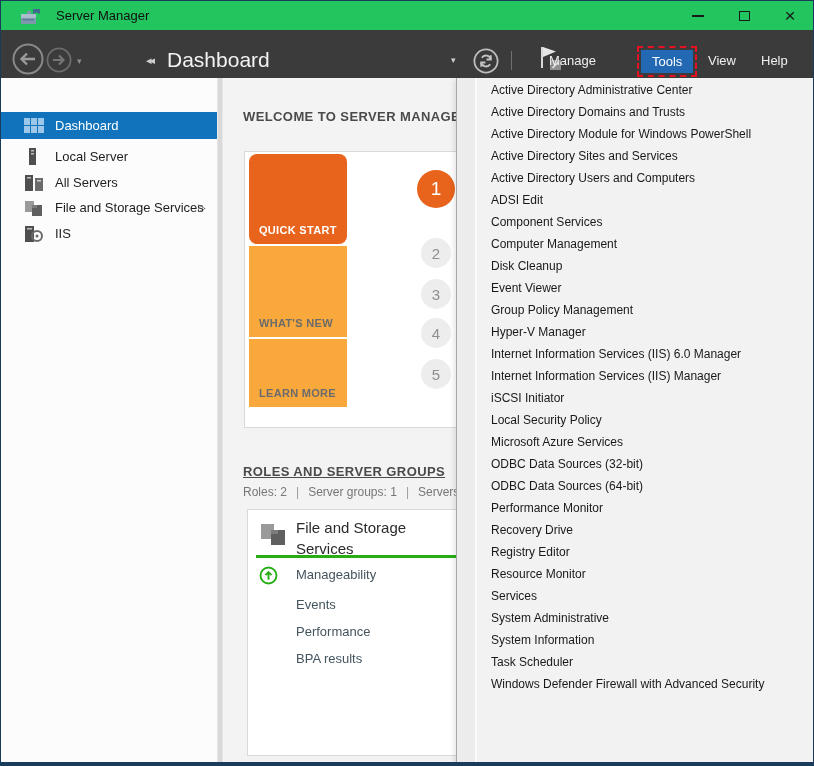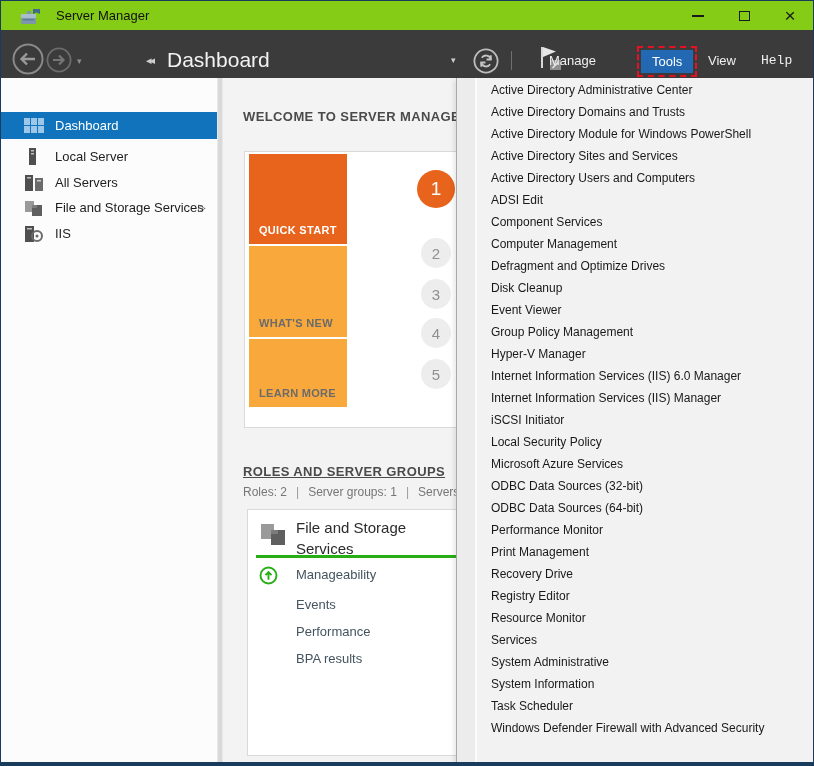--- a/index.html
+++ b/index.html
@@ -3,21 +3,21 @@
 <meta charset="utf-8">
 <style>
   * { margin:0; padding:0; box-sizing:border-box; }
   html,body { width:814px; height:766px; overflow:hidden; background:#fff;
     font-family:"Liberation Sans","DejaVu Sans",sans-serif; }
   .window { position:relative; width:814px; height:766px;
     border:1px solid var(--window-border,#1a3c5c); border-bottom-width:4px;
     background:#fff; overflow:hidden; }
 
   
-  .titlebar { position:absolute; left:0; top:0; right:0; height:29px; background:#84cc16; }
+  .titlebar { position:absolute; left:0; top:0; right:0; height:29px; background:#22c55e; }
   .app-icon { position:absolute; left:19px; top:7px; width:21px; height:17px; }
   .app-title { position:absolute; left:55px; top:7px; font-size:13px; color:#111; }
   .win-controls { position:absolute; right:0; top:0; height:29px; display:flex; }
   .win-btn { width:46px; height:29px; display:flex; align-items:center; justify-content:center; color:#1a1a1a; }
   .min-glyph { width:12px; height:0; border-top:2px solid #1a1a1a; }
   .max-glyph { width:11px; height:10px; border:1.4px solid #1a1a1a; }
   .close-glyph { font-size:19px; line-height:19px; font-weight:400; }
 
   
   .navbar { position:absolute; left:0; top:29px; right:0; height:48px; background:var(--navbar-bg,#3b3b3b); }
@@ -29,21 +29,21 @@
   .caret-addr { left:450px; top:25px; color:#cfcfcf; }
   .collapse { position:absolute; left:145px; top:24px; font-size:11px; color:#cfcfcf; letter-spacing:-2px; }
   .page-title { position:absolute; left:166px; top:18px; font-size:21px; color:#f2f2f2; font-weight:400; }
   .refresh-btn { position:absolute; left:472px; top:18px; width:26px; height:26px; }
   .nav-sep { position:absolute; left:510px; top:21px; width:1px; height:19px; background:#707070; }
   .flag-btn { position:absolute; left:536px; top:14px; width:26px; height:30px; }
   .nav-menu { position:absolute; top:0; height:48px; font-size:13px; color:#f0f0f0; }
   .nav-menu-label { position:absolute; top:23px; }
   .menu-manage { left:548px; }
   .menu-view { left:707px; }
-  .menu-help { left:760px;font-family:Liberation Mono, monospace; }
+  .menu-help { left:760px; }
   .tools-annotation { position:absolute; left:636px; top:16px; border:2px dashed var(--highlight-red,#e81123); padding:2px; }
   .tools-btn { background:var(--tools-highlight,#2268b2); color:#fff; font-size:13px; padding:4px 11px; display:block; }
 
   
   .content { position:absolute; left:0; top:77px; right:0; bottom:0; background:#f3f3f3; }
   .sidebar { position:absolute; left:0; top:0; width:216px; bottom:0; background:#fcfcfc; }
   .v-divider { position:absolute; left:216px; top:0; width:6px; bottom:0; background:#d9d9d9; border-left:1px solid #e8e8e8; border-right:1px solid #e8e8e8; }
   .main { position:absolute; left:222px; top:0; right:0; bottom:0; }
 
   .side-item { position:absolute; left:0; width:216px; height:25px; display:flex; align-items:center; color:#1e1e1e; font-size:13px; cursor:default; }
@@ -51,21 +51,21 @@
   .side-icon { position:absolute; left:23px; width:20px; height:18px; display:flex; align-items:center; }
   .side-label { position:absolute; left:54px; white-space:nowrap; }
   .expand { position:absolute; left:197px; font-size:10px; color:#4a4a4a; }
 
   
   .section-header { position:absolute; font-size:13px; font-weight:bold; color:#4a4a4a; letter-spacing:.4px; white-space:nowrap; }
   .welcome-header { left:20px; top:31px; }
   .welcome-tile { position:absolute; left:21px; top:73px; width:488px; height:277px; background:#fff; border:1px solid #d9d9d9; }
   .tile-block { position:absolute; left:4px; width:98px; }
   .tile-label { position:absolute; left:10px; bottom:8px; font-size:11px; font-weight:bold; letter-spacing:.3px; }
-  .block-quickstart { top:2px; height:90px; background:var(--orange-dark,#e8631c); }
+  .block-quickstart { top:2px; height:90px; background:var(--orange-dark,#e8631c);border-radius:8px; }
   .block-quickstart .tile-label { color:#fff; }
   .block-whatsnew { top:94px; height:91px; background:var(--orange-light,#f9a83c); }
   .block-learnmore { top:187px; height:68px; background:var(--orange-light,#f9a83c); }
   .block-whatsnew .tile-label, .block-learnmore .tile-label { color:#6b6b6b; }
   .step-circle { position:absolute; border-radius:50%; display:flex; align-items:center; justify-content:center; }
   .step-1 { left:172px; top:18px; width:38px; height:38px; background:var(--orange-dark,#e8631c); color:#fff; font-size:19px; }
   .step-rest { left:176px; width:30px; height:30px; background:#ededed; color:#8f8f8f; font-size:15px; }
   .step-2 { top:86px; } .step-3 { top:127px; } .step-4 { top:166px; } .step-5 { top:207px; }
   .step-link { position:absolute; left:216px; top:26px; font-size:17px; color:var(--link-blue,#3e8cc8); white-space:nowrap; }
 
@@ -259,34 +259,32 @@
     <div class="menu-items">
 
     <div class="menu-item">Active Directory Administrative Center</div>
         <div class="menu-item">Active Directory Domains and Trusts</div>
         <div class="menu-item">Active Directory Module for Windows PowerShell</div>
         <div class="menu-item">Active Directory Sites and Services</div>
         <div class="menu-item">Active Directory Users and Computers</div>
         <div class="menu-item">ADSI Edit</div>
         <div class="menu-item">Component Services</div>
         <div class="menu-item">Computer Management</div>
-        <div class="menu-item">Defragment and Optimize Drives</div>
         <div class="menu-item">Disk Cleanup</div>
         <div class="menu-item">Event Viewer</div>
         <div class="menu-item">Group Policy Management</div>
         <div class="menu-item">Hyper-V Manager</div>
         <div class="menu-item">Internet Information Services (IIS) 6.0 Manager</div>
         <div class="menu-item">Internet Information Services (IIS) Manager</div>
         <div class="menu-item">iSCSI Initiator</div>
         <div class="menu-item">Local Security Policy</div>
         <div class="menu-item">Microsoft Azure Services</div>
         <div class="menu-item">ODBC Data Sources (32-bit)</div>
         <div class="menu-item">ODBC Data Sources (64-bit)</div>
         <div class="menu-item">Performance Monitor</div>
-        <div class="menu-item">Print Management</div>
         <div class="menu-item">Recovery Drive</div>
         <div class="menu-item">Registry Editor</div>
         <div class="menu-item">Resource Monitor</div>
         <div class="menu-item">Services</div>
         <div class="menu-item">System Administrative</div>
         <div class="menu-item">System Information</div>
         <div class="menu-item">Task Scheduler</div>
         <div class="menu-item">Windows Defender Firewall with Advanced Security</div>
       </div>
   </div>

